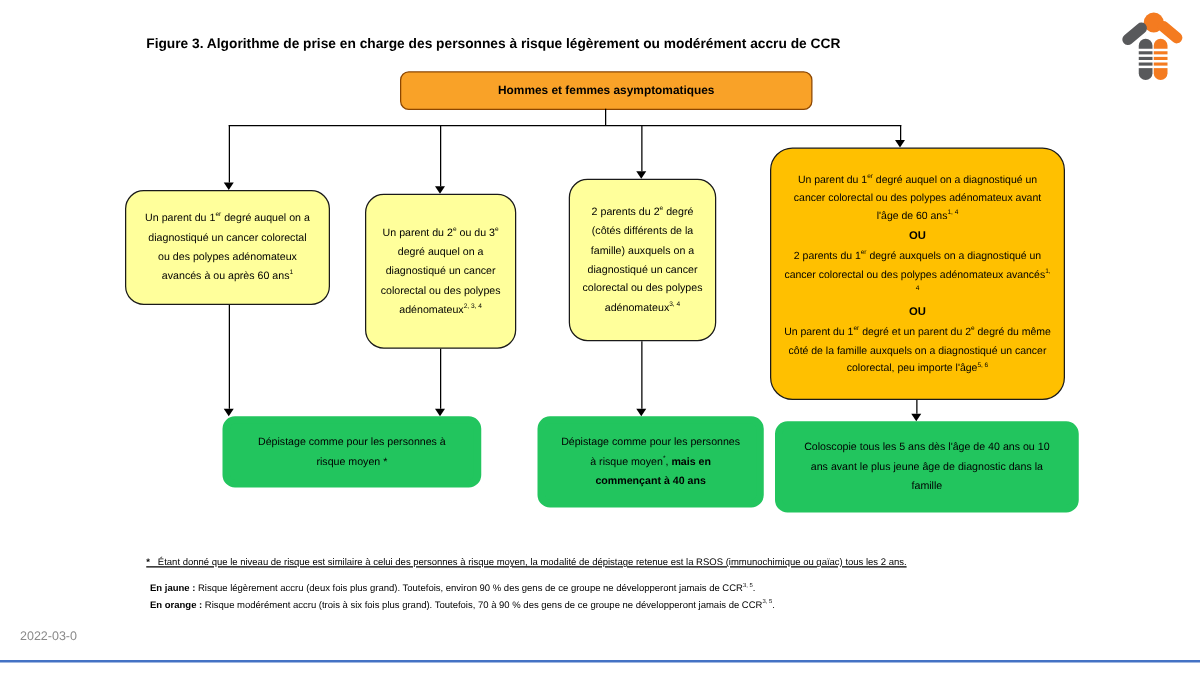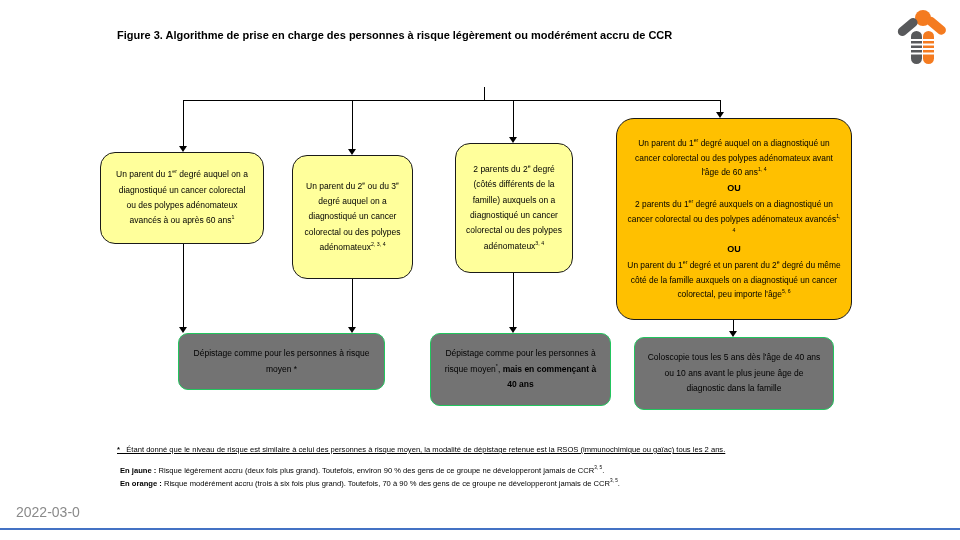--- a/index.html
+++ b/index.html
@@ -13,52 +13,55 @@
   .root{left:320px;top:57px;width:330px;height:31px;background:#F9A228;border:1.5px solid #8C4600;
         border-radius:7px;font-weight:700;font-size:9.5px;}
   .yellow{background:#FFFF9B;border:1px solid #1a1a1a;border-radius:15px;font-size:8.5px;line-height:1.8;}
   .y1{left:100px;top:152px;width:164px;height:92px;padding:4px 13px;}
   .y2{left:292px;top:155px;width:121px;height:124px;padding:4px 8px;}
   .y3{left:455px;top:143px;width:118px;height:130px;padding:4px 7px;}
   .gold{left:616px;top:118px;width:236px;height:202px;background:#FFC000;border:1px solid #1a1a1a;
         border-radius:18px;font-size:8.4px;line-height:1.72;flex-direction:column;padding:6px 10px;}
   .gold p{margin:0;}
   .ou{font-weight:700;font-size:9px;margin:1px 0;}
-  .outcome{background:#737373;border:1px solid #22c55e;border-radius:10px;font-size:8.5px;line-height:1.85;align-items:center;}
+  .outcome{background:#22c55e;border:6px solid #22c55e;border-radius:10px;font-size:8.5px;line-height:1.85;align-items:center;}
   .o1{left:178px;top:333px;width:207px;height:57px;padding:2px 14px;}
   .o2{left:430px;top:333px;width:181px;height:73px;padding:2px 10px;}
-  .o3{left:634px;top:337px;width:200px;height:73px;padding:2px 10px;}
+  .o3{left:620px;top:337px;width:243px;height:73px;padding:2px 10px;}
 
   sup{font-size:0.62em;vertical-align:super;line-height:0;}
 
   .vl{position:absolute;width:1px;background:#000;}
   .hl{position:absolute;height:1px;background:#000;}
   .ah{position:absolute;width:0;height:0;border-left:4px solid transparent;
       border-right:4px solid transparent;border-top:6px solid #000;}
 
   .fn{position:absolute;font-size:7.6px;color:#000;white-space:pre-wrap;line-height:1.55;}
   .fn1{left:117px;top:444px;width:812px;text-decoration:underline;}
   .fn2{left:120px;top:465px;width:812px;}
   .fn3{left:120px;top:478px;width:812px;}
 
-  .date{position:absolute;left:16px;top:504px;font-size:14px;color:#8a8a8a;text-align:right;}
+  .date{position:absolute;left:16px;top:504px;font-size:10px;color:#8a8a8a;text-align:right;}
   .divider{position:absolute;left:0;top:528px;width:960px;height:2px;background:#4472C4;z-index:1;}
   .sidebar{position:absolute;left:907px;top:0;width:53px;height:540px;z-index:2;
            background:linear-gradient(180deg,#ffffff 0%,#ffffff 12%,#cdd9ec 38%,#94acd4 62%,#5e82c0 85%,#4470b4 100%);}
   .pagenum{position:absolute;left:0;bottom:12px;width:100%;text-align:center;color:#fff;
            font-weight:700;font-size:11px;}
   .logo{position:absolute;left:892px;top:6px;width:58px;height:62px;z-index:3;}
 </style>
 </head>
 <body>
 
 <div id="stage">
 
   <div class="title">Figure 3. Algorithme de prise en charge des personnes à risque légèrement ou modérément accru de CCR</div>
 
+  <div class="box root">
+    <span>Hommes et femmes asymptomatiques</span>
+  </div>
 
   <div class="vl" style="left:484px;top:87px;height:13px;"></div>
   <div class="hl" style="left:183px;top:100px;width:538px;"></div>
   <div class="vl" style="left:183px;top:100px;height:46px;"></div>
   <div class="ah" style="left:179px;top:146px;"></div>
   <div class="vl" style="left:352px;top:100px;height:49px;"></div>
   <div class="ah" style="left:348px;top:149px;"></div>
   <div class="vl" style="left:513px;top:100px;height:37px;"></div>
   <div class="ah" style="left:509px;top:137px;"></div>
   <div class="vl" style="left:720px;top:100px;height:12px;"></div>

